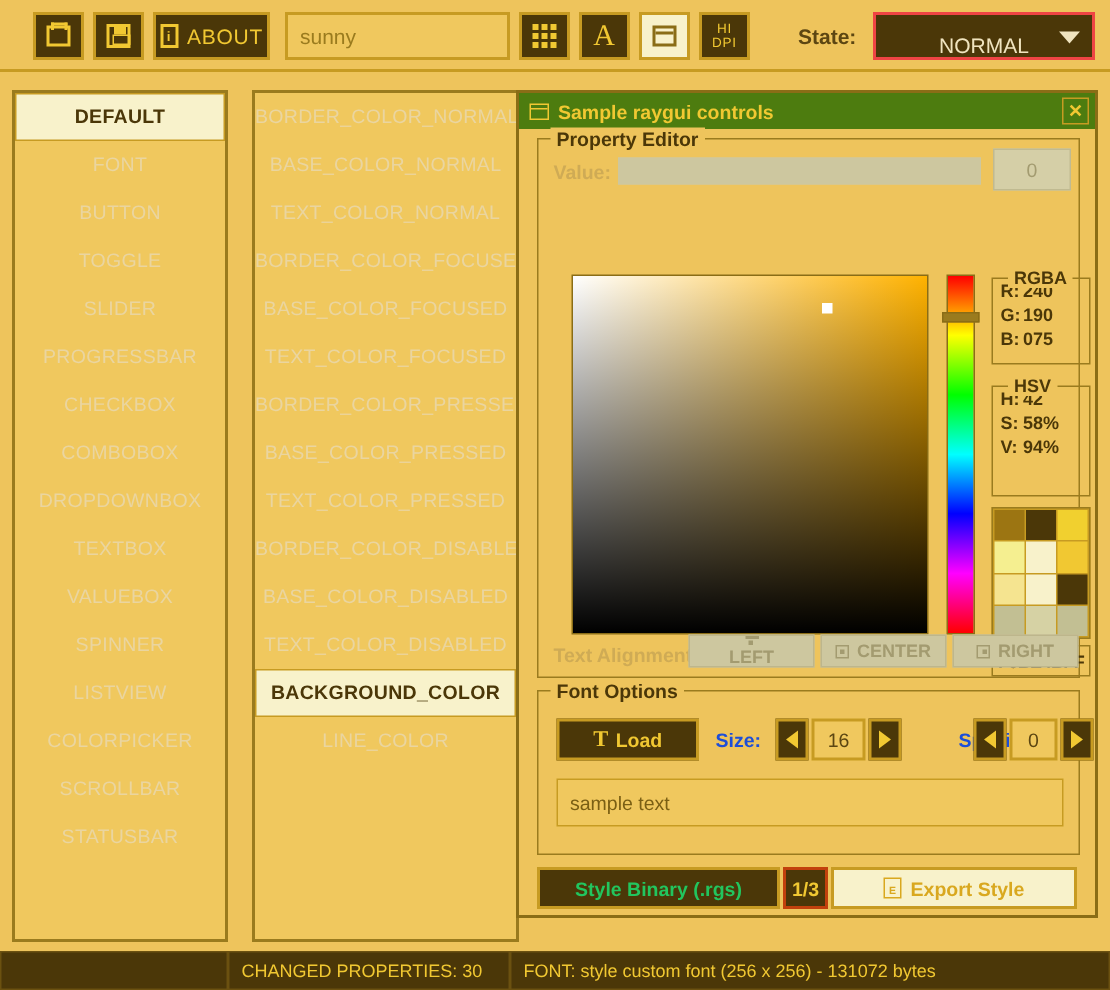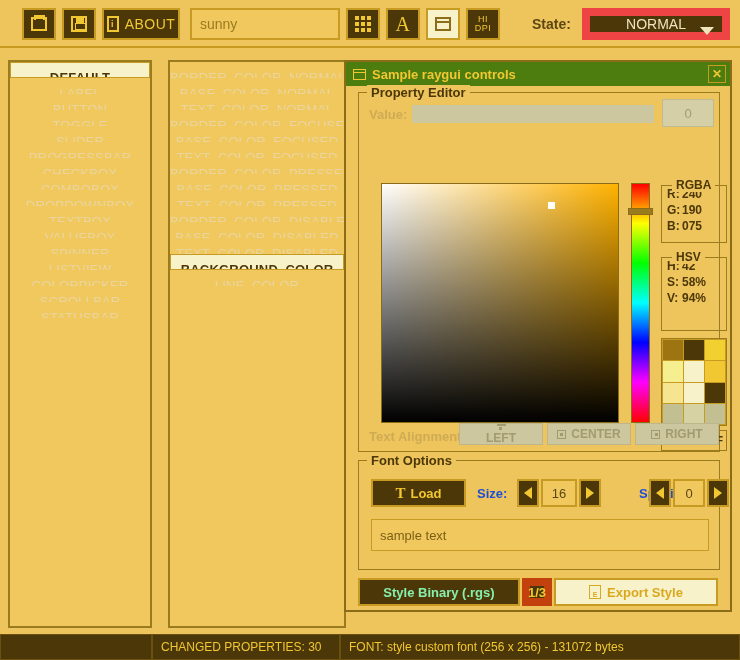--- a/index.html
+++ b/index.html
@@ -51,21 +51,21 @@
   #tb-window { left: 426px; width: 34px; }
   #tb-hidpi  { left: 466px; width: 34px; font-size: 9px; line-height: 9px; }
   #tb-hidpi .two { text-align: center; }
 
   #state-label {
     position: absolute; left: 532px; top: 16px;
     font-size: 14px; color: #5c4612; font-weight: bold;
   }
   #state-dd {
     position: absolute; left: 582px; top: 8px; width: 148px; height: 32px;
-    background: #4b3708; border: 8px solid #ef4444;
+    background: #4b3708; border: 2px solid #ef4444;
     color: #f0e4bf;
     display: flex; align-items: flex-end; justify-content: center;
     font-size: 14px; cursor: pointer;
   }
   #state-dd .arrow {
     position: absolute; right: 8px; top: 11px;
     width: 0; height: 0;
     border-left: 7px solid transparent;
     border-right: 7px solid transparent;
     border-top: 8px solid #f0e4bf;
@@ -73,21 +73,21 @@
 
   
   .listpanel {
     position: absolute;
     background: #f0c85e;
     border: 2px solid #9a7b1e;
   }
   #ctrl-list { left: 8px; top: 60px; width: 144px; height: 568px; }
   #prop-list { left: 168px; top: 60px; width: 178px; height: 568px; }
   .litem {
-    height: 16px; line-height: 32px; text-align: center;
+    height: 32px; line-height: 32px; text-align: center;
     color: #ead5a0; font-size: 13px; cursor: pointer;
     letter-spacing: 0.2px; white-space: nowrap; overflow: hidden;
   }
   .litem.sel {
     background: #f8f2cb; color: #4b3708; font-weight: bold;
     border: 1px solid #c79b22;
     line-height: 30px;
   }
 
   
@@ -272,26 +272,26 @@
     position: absolute; left: 12px; top: 58px; width: 338px; height: 32px;
     background: #f0c85e; border: 1px solid #c79b22;
     color: #7a5f14; font-size: 13px;
     display: flex; align-items: center; padding-left: 8px;
   }
 
   
   #rgs-btn {
     position: absolute; left: 12px; top: 516px; width: 162px; height: 28px;
     background: #4b3708; border: 2px solid #c79b22;
-    color: #86efac; font-size: 13px; font-weight: bold;
+    color: #22c55e; font-size: 13px; font-weight: bold;
     display: flex; align-items: center; justify-content: center; cursor: pointer;
   }
   #page-ind {
     position: absolute; left: 176px; top: 516px; width: 30px; height: 28px;
-    background: #4b3708; border: 8px solid #c2410c;
+    background: #4b3708; border: 2px solid #c2410c;
     color: #f1c832; font-size: 13px; font-weight: bold;
     display: flex; align-items: center; justify-content: center;
   }
   #export-btn {
     position: absolute; left: 208px; top: 516px; width: 164px; height: 28px;
     background: #f8f2cb; border: 2px solid #c79b22;
     color: #d9a81f; font-size: 13px; font-weight: bold;
     display: flex; align-items: center; justify-content: center; gap: 6px;
     cursor: pointer;
   }
@@ -395,21 +395,21 @@
 
     <div id="state-label">State:</div>
     <div id="state-dd">
       <span>NORMAL</span>
       <span class="arrow"></span>
     </div>
   </div>
 
   <div class="listpanel" id="ctrl-list">
       <div class="litem sel">DEFAULT</div>
-      <div class="litem">LABEL</div>
+      <div class="litem">FONT</div>
       <div class="litem">BUTTON</div>
       <div class="litem">TOGGLE</div>
       <div class="litem">SLIDER</div>
       <div class="litem">PROGRESSBAR</div>
       <div class="litem">CHECKBOX</div>
       <div class="litem">COMBOBOX</div>
       <div class="litem">DROPDOWNBOX</div>
       <div class="litem">TEXTBOX</div>
       <div class="litem">VALUEBOX</div>
       <div class="litem">SPINNER</div>

